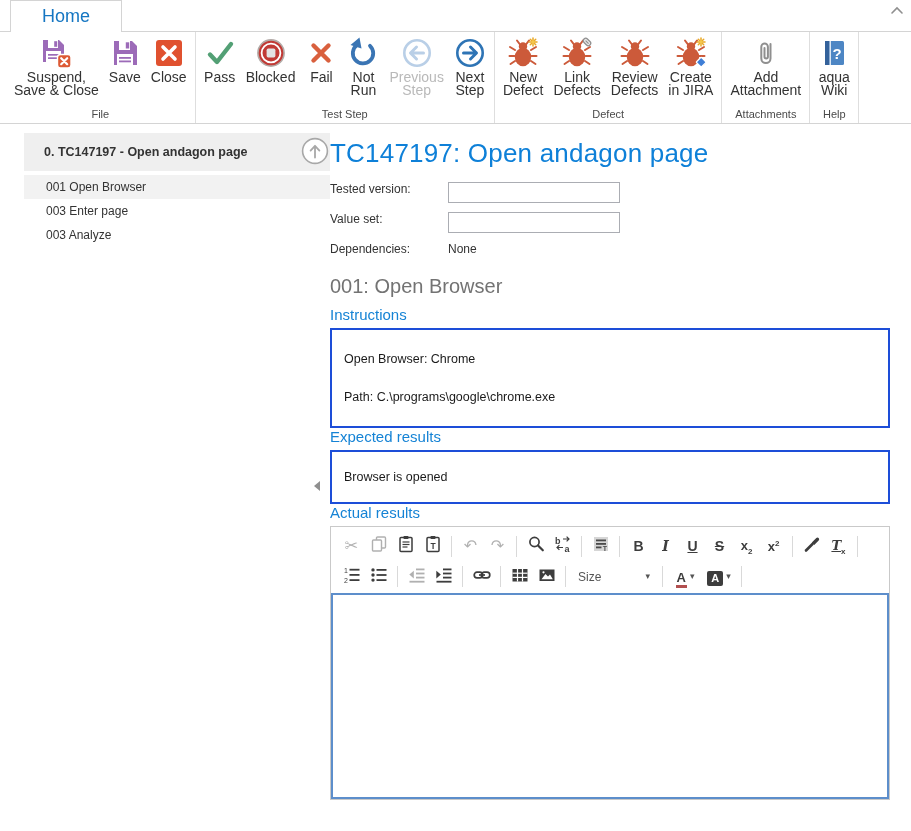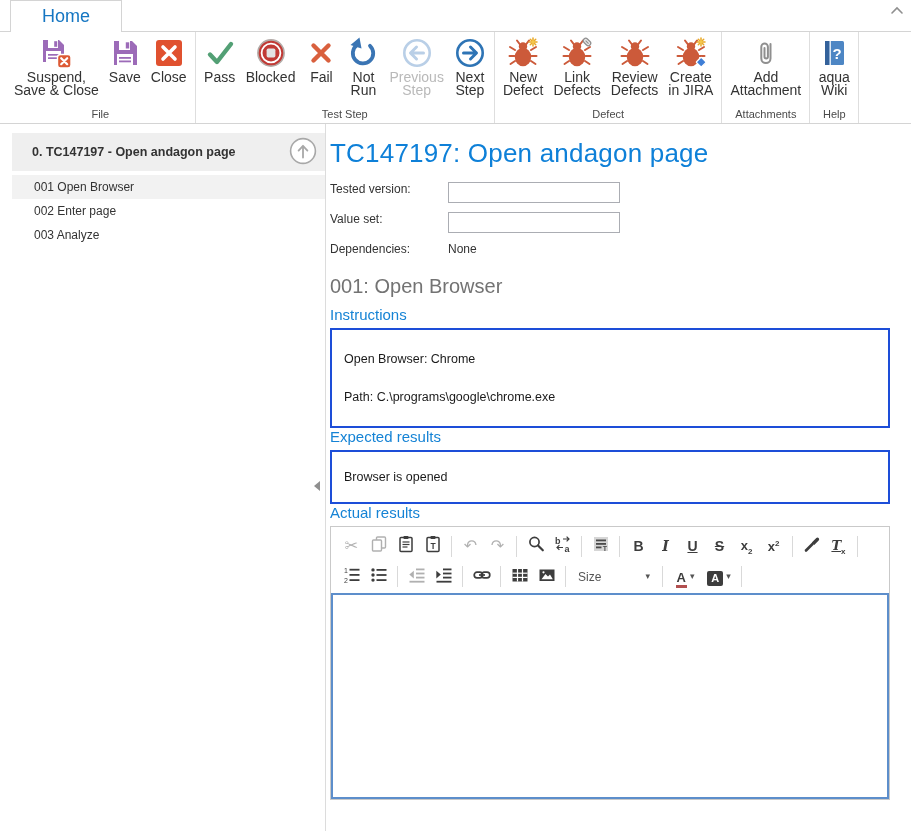--- a/index.html
+++ b/index.html
@@ -17,21 +17,21 @@
   .group { display:flex; flex-direction:column; border-right:1px solid #dedede; padding:1px 3px 0; }
   .gbtns { flex:1; display:flex; align-items:stretch; }
   .glabel { font-size:11px; color:#4a4a4a; text-align:center; padding:0 6px 3px; }
   .rbtn { display:flex; flex-direction:column; align-items:center; padding:4px 5px 0; min-width:40px; cursor:default; }
   .rbtn .ric { width:32px; height:32px; display:flex; align-items:center; justify-content:center; }
   .rbtn .rlb { font-size:14px; line-height:13px; color:#333; text-align:center; white-space:pre-line; margin-top:2px; }
   .rbtn.disabled .rlb { color:#b9b9b9; }
   .rspacer { flex:1; }
 
   
-  .sidebar { position:absolute; left:4px; top:124px; width:322px; bottom:0; background:#fff; border-right:1px solid #dcdcdc; }
+  .sidebar { position:absolute; left:16px; top:124px; width:322px; bottom:0; background:#fff; border-right:1px solid #dcdcdc; }
   .sb-header { margin:9px 0 4px 8px; height:38px; background:#efefef; display:flex; align-items:center;
                padding:0 8px 0 20px; font-size:12.5px; font-weight:bold; color:#333; }
   .sb-header .htxt { flex:1; }
   .upb { width:28px; height:28px; display:flex; align-items:center; justify-content:center; }
   .sb-item { margin-left:8px; height:24px; display:flex; align-items:center; padding-left:22px; font-size:12px; color:#333; cursor:default; }
   .sb-item.selected { background:#f2f2f2; }
   .split-arrow { position:absolute; left:314px; top:481px; width:0; height:0;
                  border-top:5px solid transparent; border-bottom:5px solid transparent; border-right:6px solid #8f8f8f; }
 
   
@@ -327,21 +327,21 @@
       <span>
         <svg width="28" height="28" viewBox="0 0 28 28">
           <circle cx="14" cy="14" r="12.4" fill="#fff" stroke="#a8a8a8" stroke-width="1.6"></circle>
           <path d="M14 20.5 V9.8 M9.6 13.6 L14 8.8 L18.4 13.6" fill="none" stroke="#a8a8a8" stroke-width="1.8" stroke-linecap="round" stroke-linejoin="round"></path>
         </svg>
       </span>
     </span>
   </div>
   <div id="sidebar-items">
       <div class="sb-item selected">001 Open Browser</div>
-      <div class="sb-item">002 Enter page</div>
+      <div class="sb-item">003 Enter page</div>
       <div class="sb-item">003 Analyze</div>
     </div>
 </div>
 
 <div class="split-arrow"></div>
 
 <div class="main">
   <h1 class="title">TC147197: Open andagon page</h1>
   <div id="fields">
       <div class="frow">

